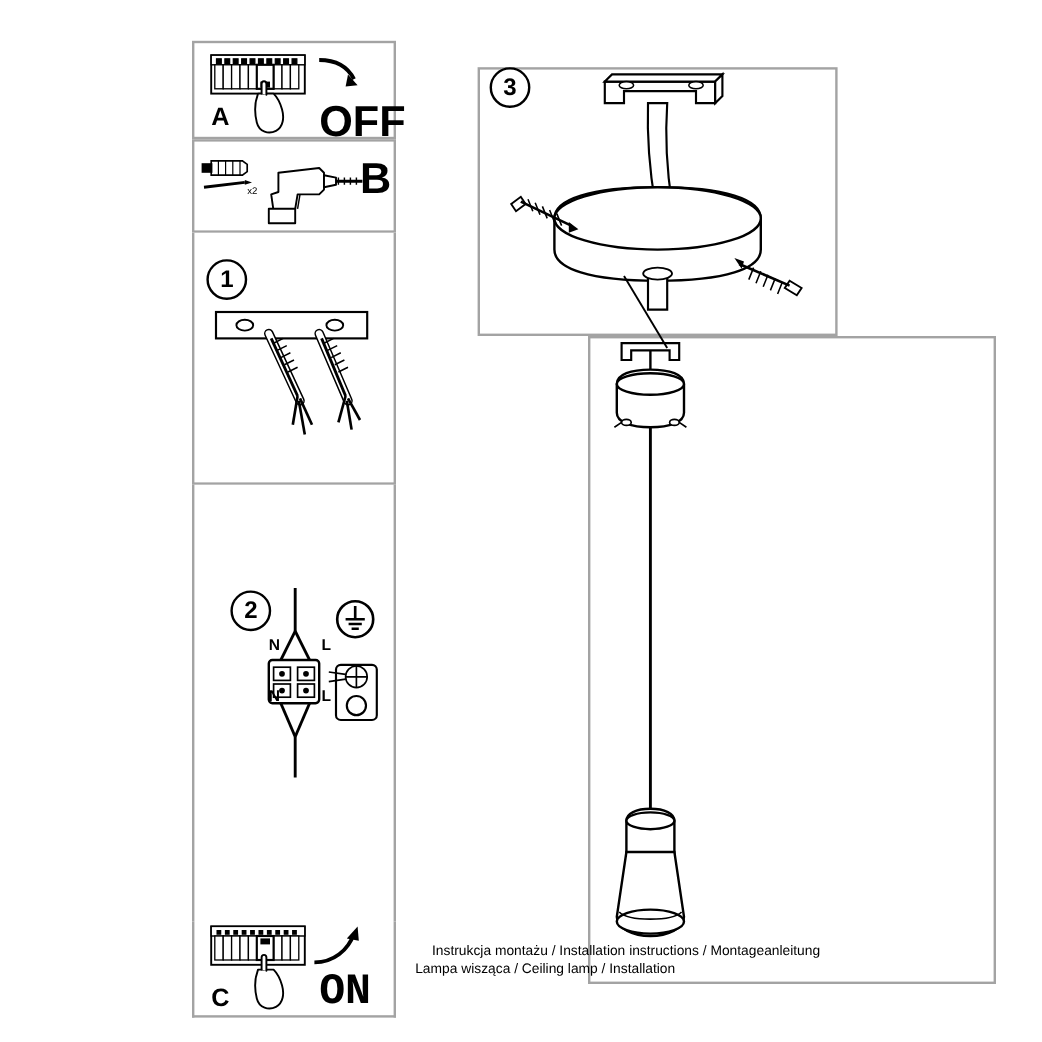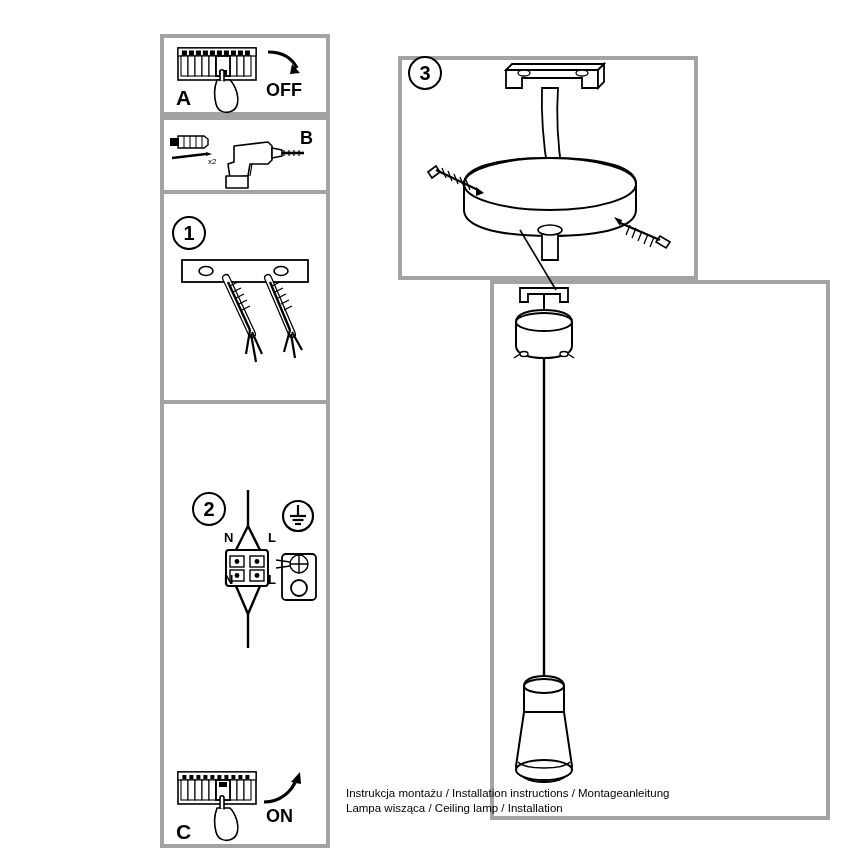--- a/index.html
+++ b/index.html
@@ -16,21 +16,21 @@
     overflow: hidden;
   }
   .sheet {
     position: absolute;
     left: 0; top: 0;
     width: 868px;
     height: 868px;
   }
   .panel {
     position: absolute;
-    border: 4px solid #a3a3a3;
+    border: 2px solid #a3a3a3;
     background: #fff;
     box-sizing: border-box;
   }
   
   #panel-a { left: 160px; top: 34px; width: 170px; height: 82px; }
   
   #panel-b { left: 160px; top: 116px; width: 170px; height: 78px; }
   
   #panel-1 { left: 160px; top: 194px; width: 170px; height: 210px; border-top: none; }
   
@@ -44,21 +44,21 @@
 
   .label-letter {
     position: absolute;
     font-size: 21px;
     font-weight: bold;
     font-family: "Liberation Sans", sans-serif;
     letter-spacing: 0.5px;
   }
   .label-big {
     position: absolute;
-    font-size: 18px;
+    font-size: 36px;
     font-weight: bold;
   }
   .circ-num {
     position: absolute;
     width: 34px; height: 34px;
     border: 2.5px solid #000;
     border-radius: 50%;
     display: flex;
     align-items: center;
     justify-content: center;
@@ -271,21 +271,21 @@
       <rect x="55" y="14" width="8" height="5" fill="#000"></rect>
       <g fill="#fff" stroke="#000" stroke-width="1.6" stroke-linejoin="round" stroke-linecap="round">
         <path d="M53 40 C50 48 50 56 52 64 C54 72 62 74 68 71 C74 68 75 60 73 53 C71 46 68 42 66 40 Z"></path>
         <path d="M56 40 L56 30 C56 27 60 27 60 30 L60 41"></path>
       </g>
       <path d="M100 34 C116 34 128 24 133 10" fill="none" stroke="#000" stroke-width="3.2"></path>
       <path d="M127 14 L136 4 L137 16 Z" fill="#000"></path>
     </svg>
   </div>
   <div class="label-letter" style="left:176px; top:820px;">C</div>
-  <div class="label-big" style="left:266px; top:806px;">ON</div>
+  <div class="label-big" style="left:266px; top:806px;font-family:Liberation Mono, monospace;">ON</div>
 
   <div class="panel" id="panel-3">
     <svg width="296" height="220" viewBox="0 0 296 220">
 
       <g fill="#fff" stroke="#000" stroke-width="1.8">
         <path d="M104 10 L196 10 L196 28 L180 28 L180 18 L120 18 L120 28 L104 28 Z"></path>
         <path d="M104 10 L110 4 L202 4 L196 10 Z"></path>
         <path d="M196 10 L202 4 L202 22 L196 28 Z"></path>
       </g>
       <ellipse cx="122" cy="13" rx="6" ry="3" fill="#fff" stroke="#000" stroke-width="1.3"></ellipse>
@@ -360,16 +360,16 @@
         <ellipse cx="50" cy="486" rx="28" ry="10"></ellipse>
       </g>
       <path d="M24 478 C32 486 68 486 76 478" fill="none" stroke="#000" stroke-width="1.4"></path>
     </svg>
   </div>
 
   <svg class="ovl" width="868" height="868">
     <path d="M520 230 L556 290" stroke="#000" stroke-width="1.6" fill="none"></path>
   </svg>
 
-  <div class="caption" style="left:346px; top:786px;">Instrukcja montażu / Installation instructions / Montageanleitung</div>
+  <div class="caption" style="left:360px; top:786px;">Instrukcja montażu / Installation instructions / Montageanleitung</div>
   <div class="caption" style="left:346px; top:801px;">Lampa wisząca / Ceiling lamp / Installation</div>
 
 </div>
 
 </body></html>

